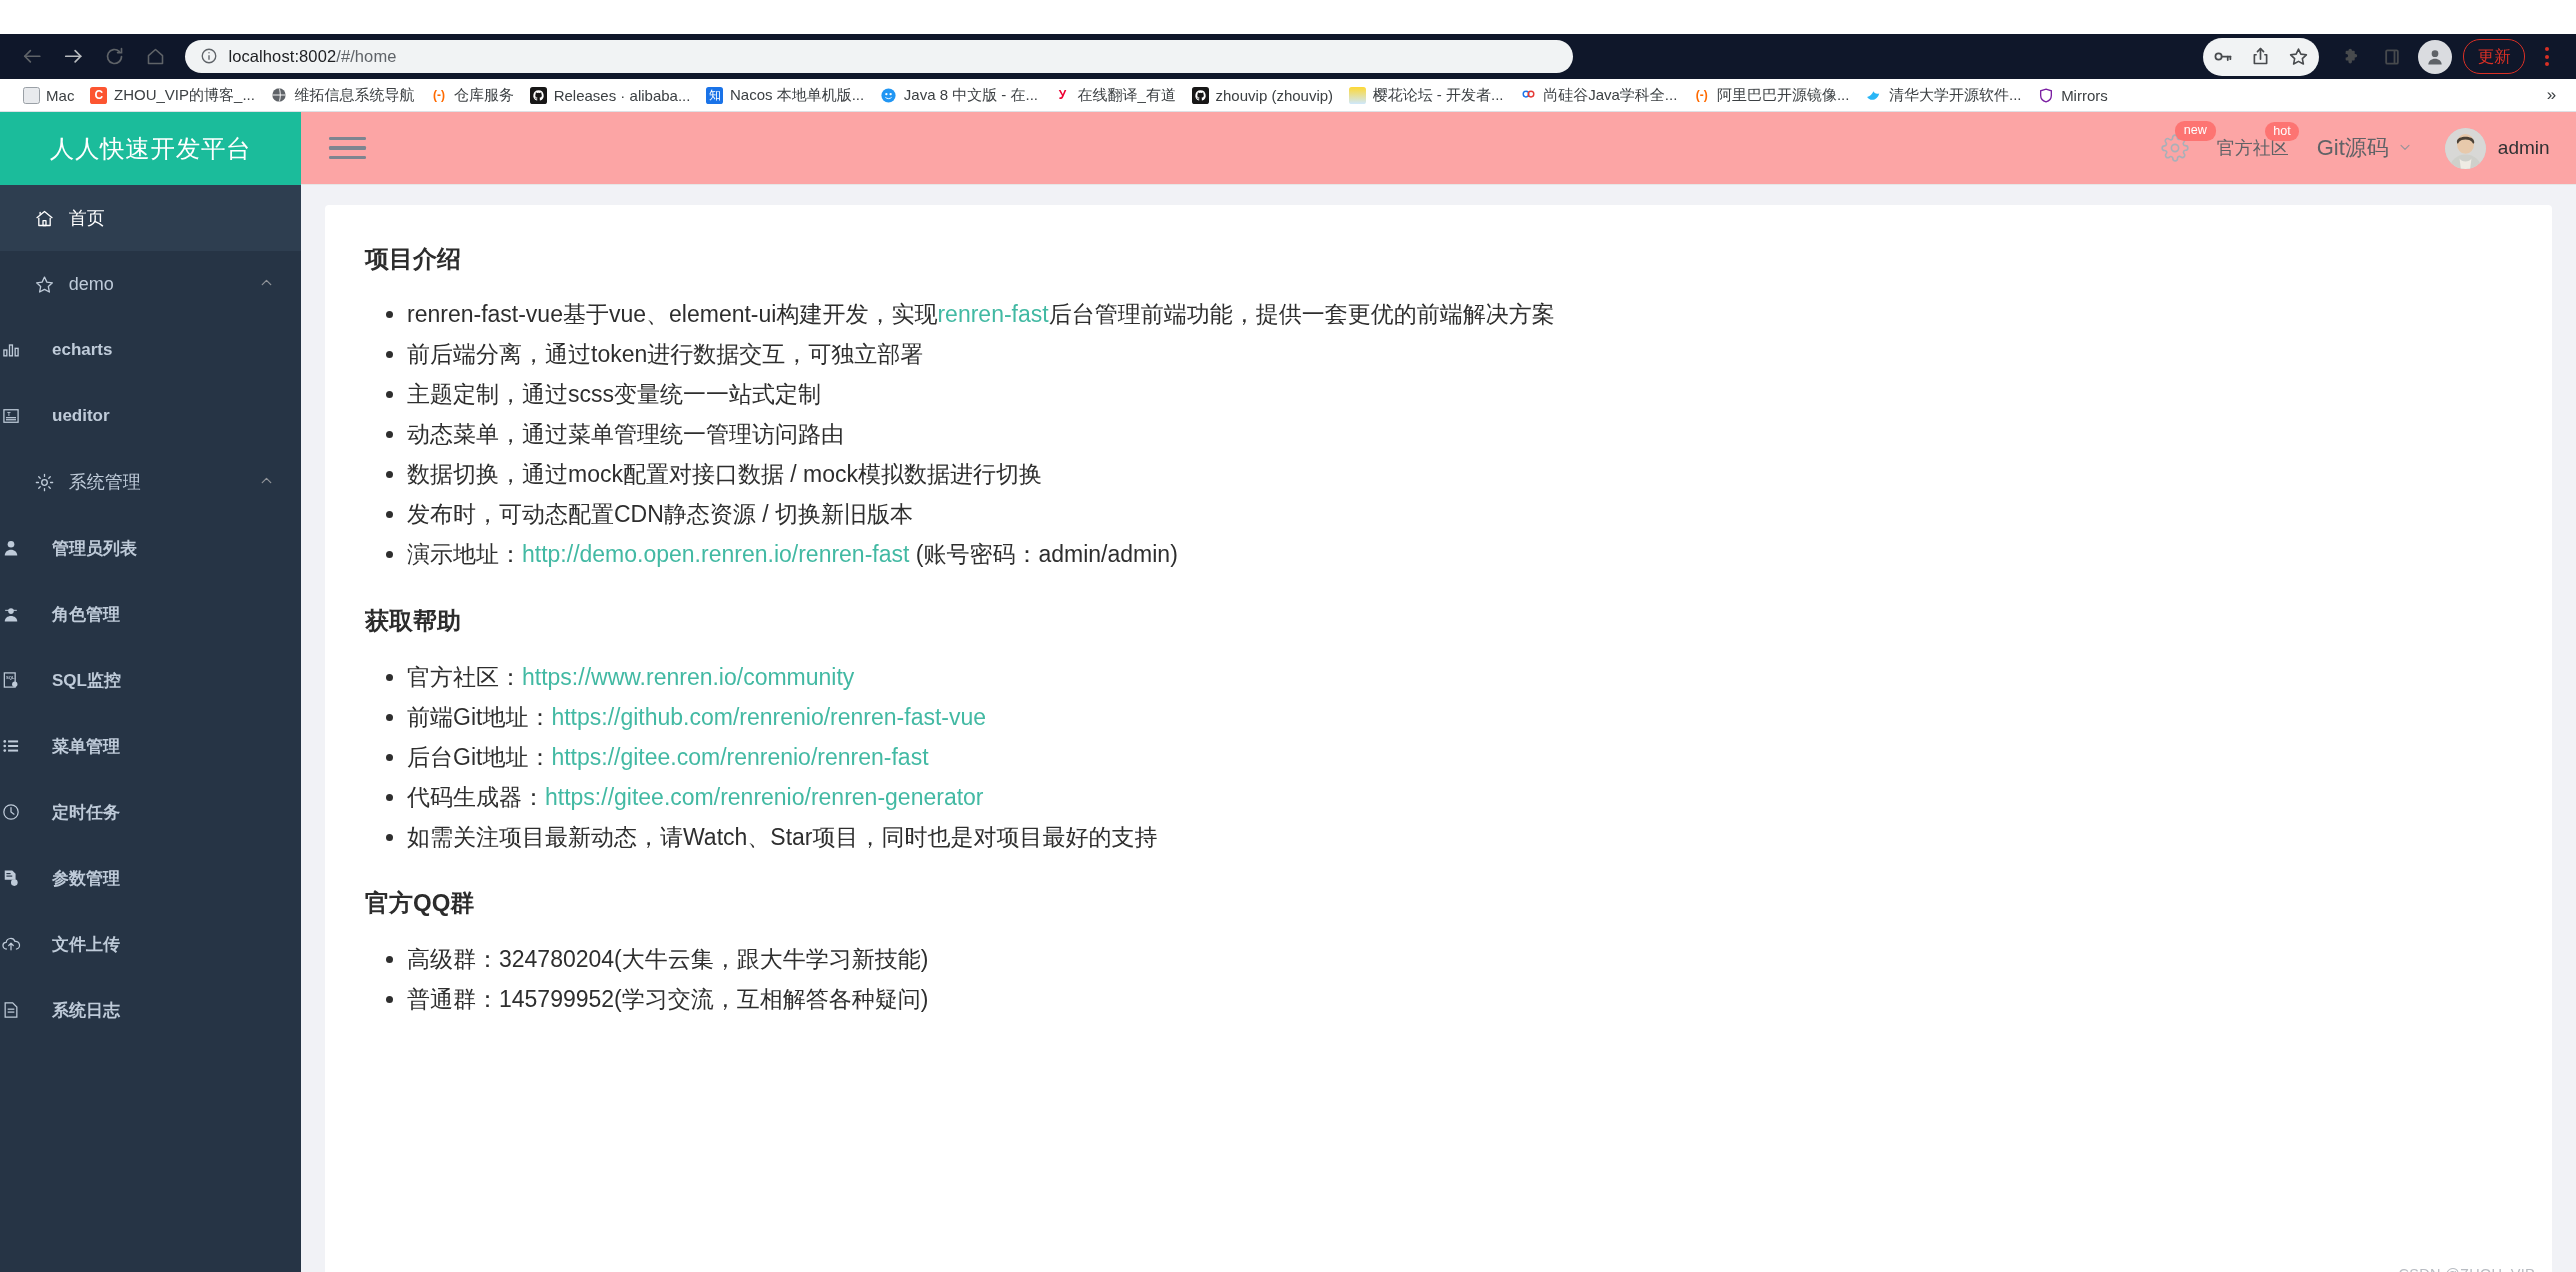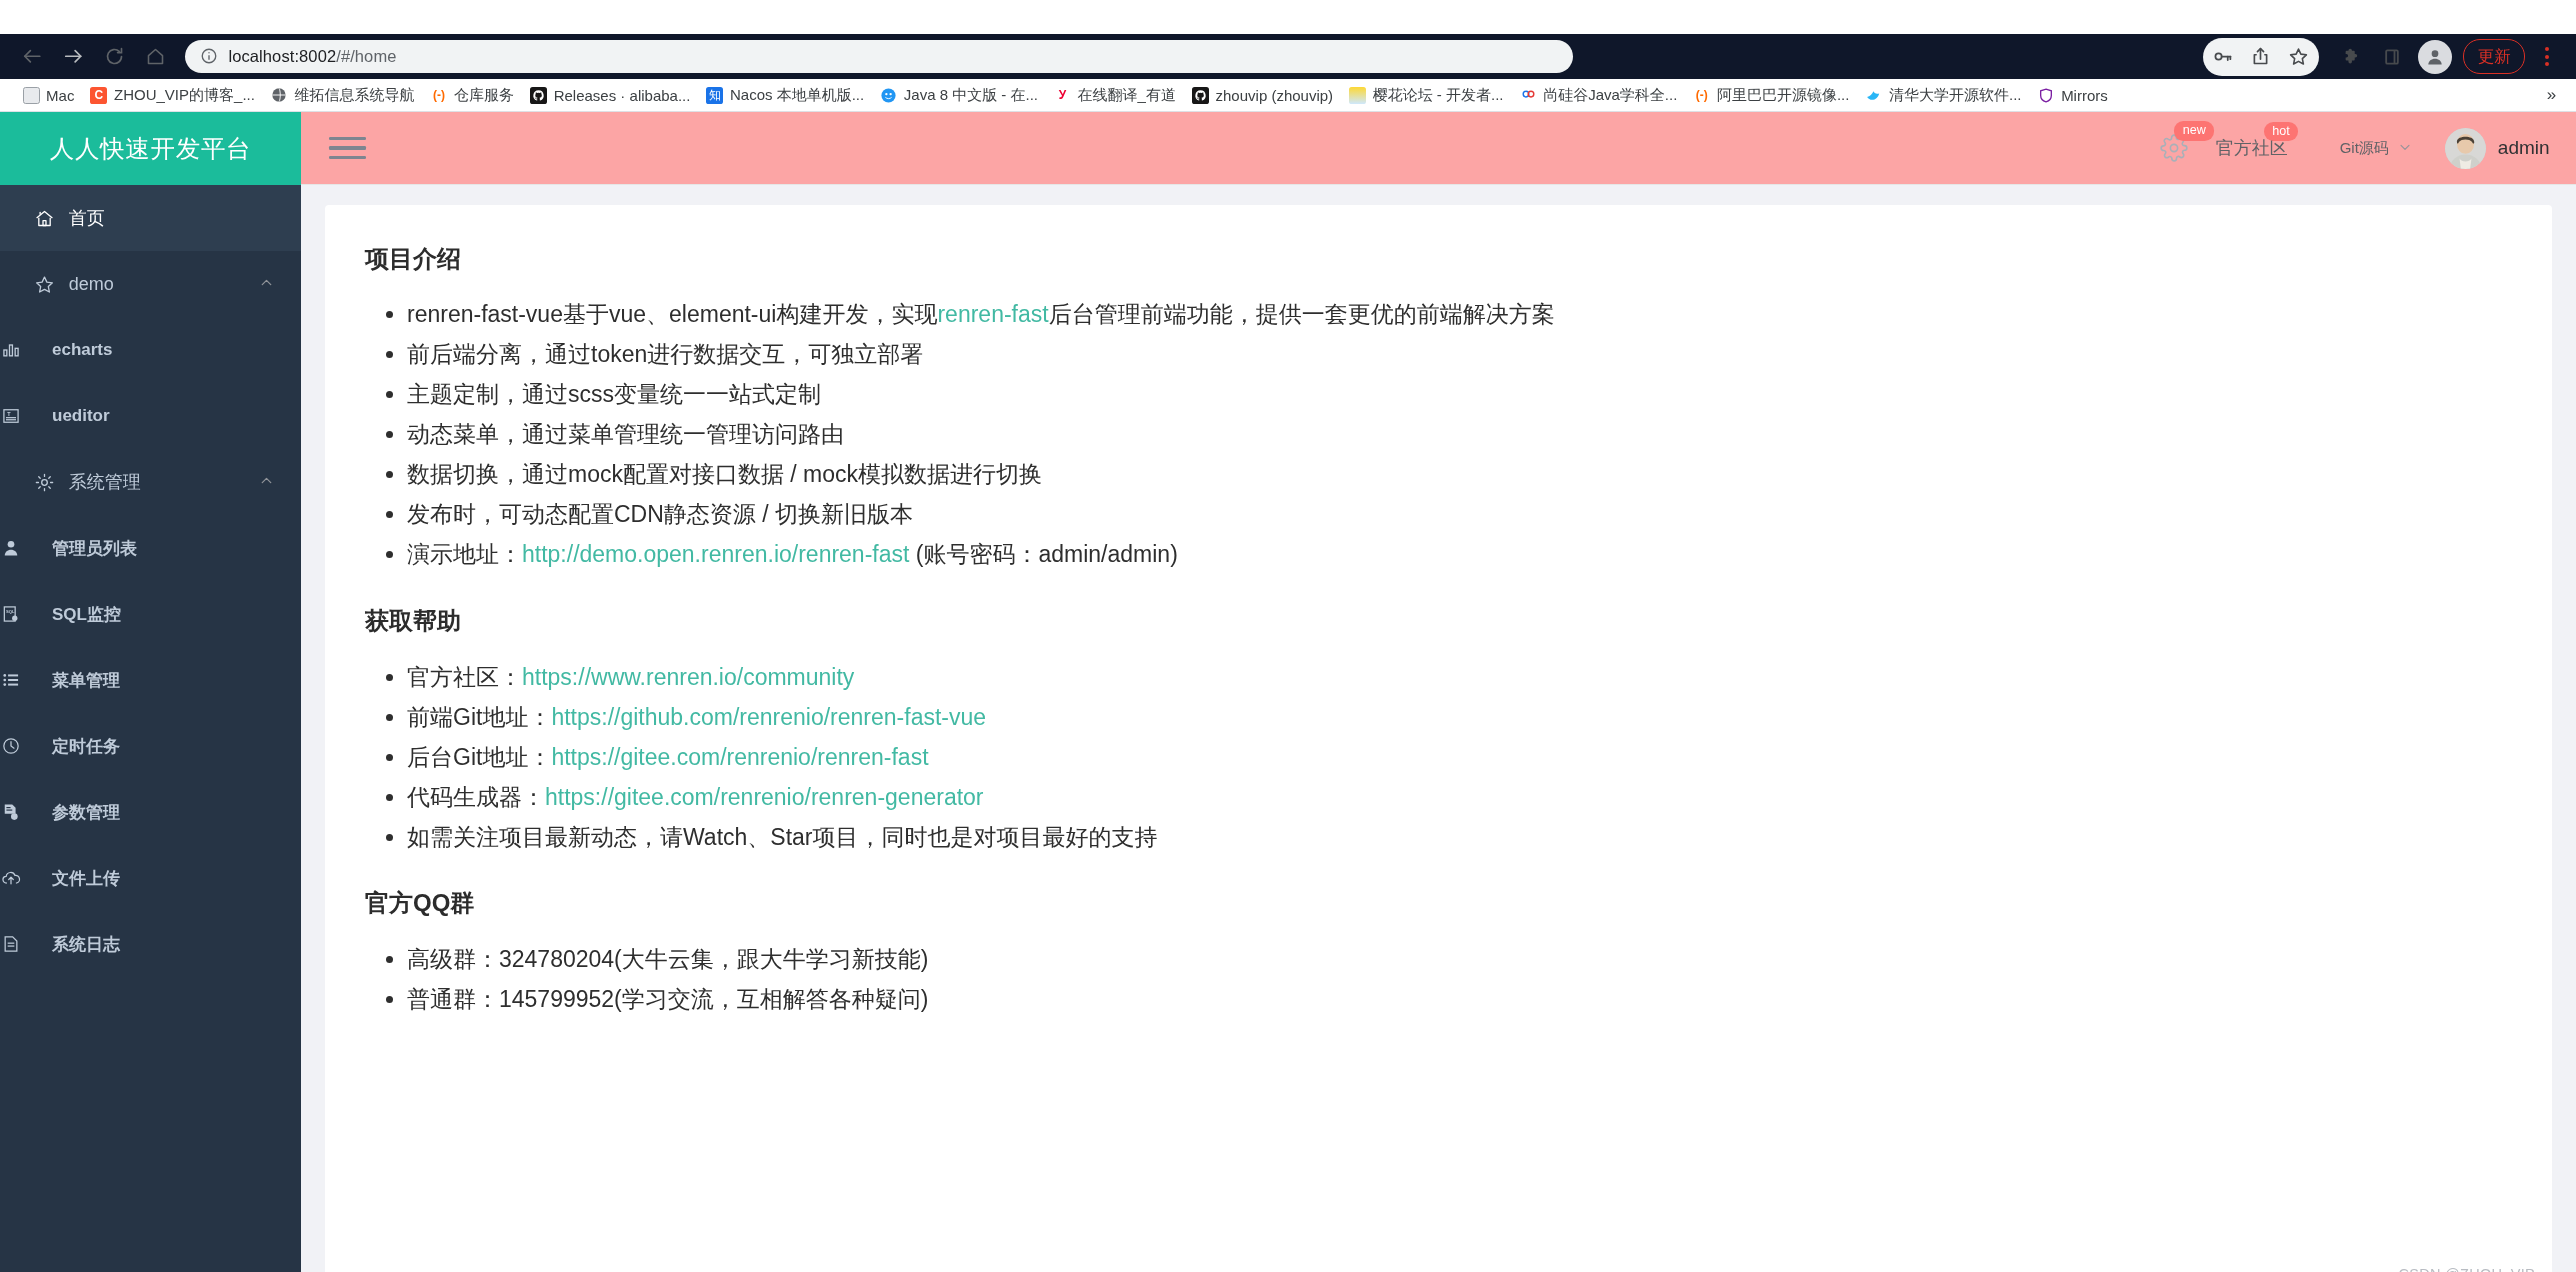--- a/index.html
+++ b/index.html
@@ -237,21 +237,21 @@
     background: #fd7472;
     color: #fff;
     font-size: 12.6px;
     border-radius: 9.3px;
     padding: 2px 8.6px;
     line-height: 1.25;
     white-space: nowrap;
   }
   .gear-ico { width: 28px; height: 28px; color: #909399; }
   .tb-link { font-size: 18px; color: #606266; white-space: nowrap; }
-  .tb-drop { display:flex; align-items:center; gap:8px; font-size:15px; color:#606266;margin-left:24px; }
+  .tb-drop { display:flex; align-items:center; gap:8px; font-size:22px; color:#606266; }
   .user-box { display: flex; align-items: center; gap: 12px; margin-left: 4px; }
   .user-ava {
     width: 41px; height: 41px; border-radius: 50%;
     overflow: hidden;
     background: #cfcfcf;
     display:flex; align-items:flex-end; justify-content:center;
     flex: 0 0 41px;
   }
   .user-name { font-size: 19px; color: #303133; }
 
@@ -561,20 +561,30 @@
       <div class="submenu-item">
         <span class="mi-icon">
           <svg width="20" height="20" viewBox="0 0 24 24" fill="currentColor">
               <circle cx="12" cy="7.5" r="4"></circle>
               <path d="M4.5 21c0-4.3 3.4-7 7.5-7s7.5 2.7 7.5 7z"></path>
             </svg>
         </span>
         <span>管理员列表</span>
       </div>
 
+      <div class="submenu-item">
+        <span class="mi-icon">
+          <svg width="20" height="20" viewBox="0 0 24 24" fill="currentColor">
+              <path d="M5 7h14v1.2H5z"></path>
+              <circle cx="12" cy="8.5" r="3.4"></circle>
+              <path d="M4.5 21c0-4 3.4-6.6 7.5-6.6s7.5 2.6 7.5 6.6z"></path>
+            </svg>
+        </span>
+        <span>角色管理</span>
+      </div>
 
       <div class="submenu-item">
         <span class="mi-icon">
           <svg width="20" height="20" viewBox="0 0 24 24" fill="none" stroke="currentColor" stroke-width="1.5" style="font-size:26px">
               <rect x="4" y="3.5" width="13" height="17"></rect>
               <text x="6" y="11" font-size="5" fill="currentColor" stroke="none" font-family="sans-serif">SQL</text>
               <circle cx="16.5" cy="17" r="3.2" fill="currentColor" stroke="none"></circle>
             </svg>
         </span>
         <span>SQL监控</span>

